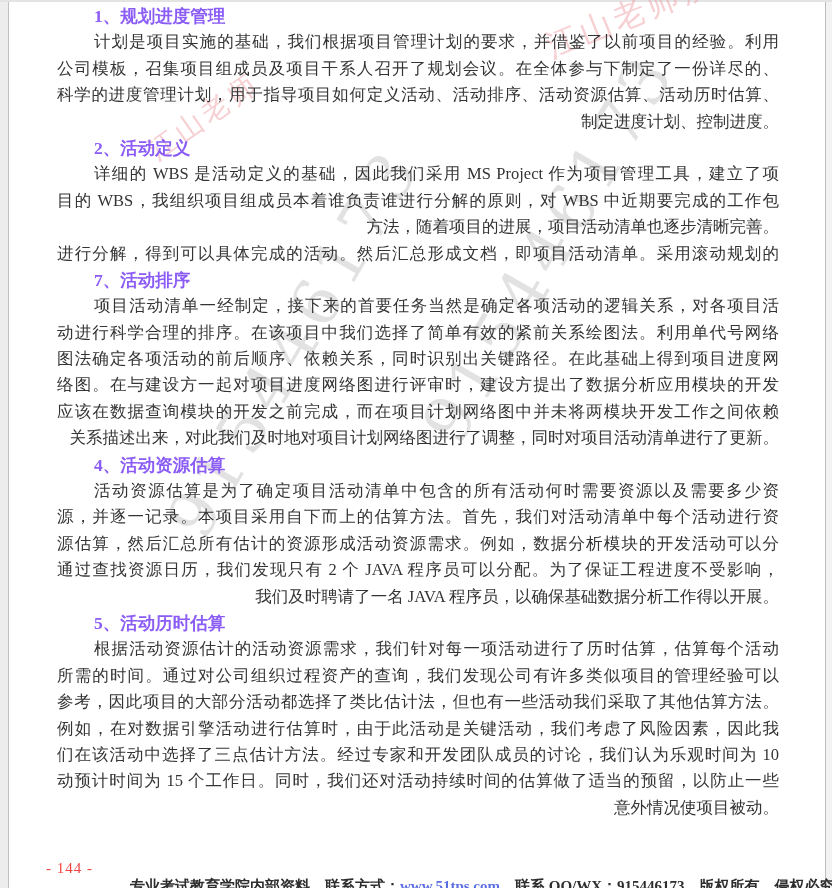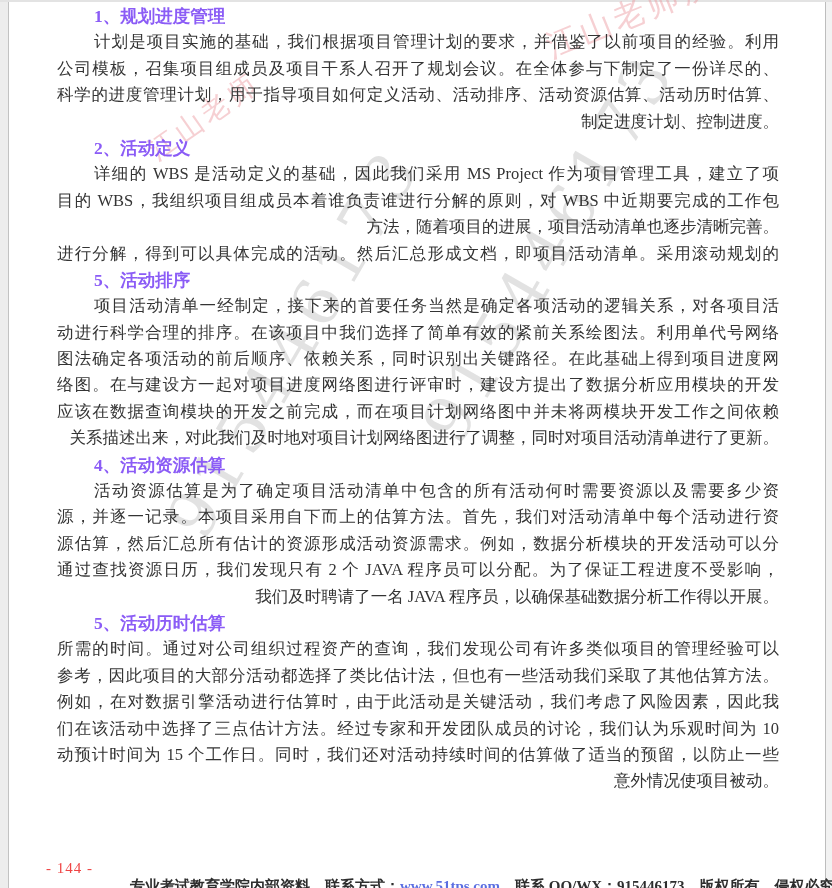--- a/index.html
+++ b/index.html
@@ -79,36 +79,37 @@
     <div class="ln j">公司模板，召集项目组成员及项目干系人召开了规划会议。在全体参与下制定了一份详尽的、</div>
     <div class="ln j">科学的进度管理计划，用于指导项目如何定义活动、活动排序、活动资源估算、活动历时估算、</div>
     <div class="ln end">制定进度计划、控制进度。</div>
 
     <div class="h">2、活动定义</div>
     <div class="ln first j">详细的 WBS 是活动定义的基础，因此我们采用 MS Project 作为项目管理工具，建立了项</div>
     <div class="ln j">目的 WBS，我组织项目组成员本着谁负责谁进行分解的原则，对 WBS 中近期要完成的工作包</div>
     <div class="ln end">方法，随着项目的进展，项目活动清单也逐步清晰完善。</div>
     <div class="ln j">进行分解，得到可以具体完成的活动。然后汇总形成文档，即项目活动清单。采用滚动规划的</div>
 
-    <div class="h">5、活动排序</div>
+    <div class="h">7、活动排序</div>
     <div class="ln first j">项目活动清单一经制定，接下来的首要任务当然是确定各项活动的逻辑关系，对各项目活</div>
     <div class="ln j">动进行科学合理的排序。在该项目中我们选择了简单有效的紧前关系绘图法。利用单代号网络</div>
     <div class="ln j">图法确定各项活动的前后顺序、依赖关系，同时识别出关键路径。在此基础上得到项目进度网</div>
     <div class="ln j">络图。在与建设方一起对项目进度网络图进行评审时，建设方提出了数据分析应用模块的开发</div>
     <div class="ln j">应该在数据查询模块的开发之前完成，而在项目计划网络图中并未将两模块开发工作之间依赖</div>
     <div class="ln end">关系描述出来，对此我们及时地对项目计划网络图进行了调整，同时对项目活动清单进行了更新。</div>
 
     <div class="h">4、活动资源估算</div>
     <div class="ln first j">活动资源估算是为了确定项目活动清单中包含的所有活动何时需要资源以及需要多少资</div>
     <div class="ln j">源，并逐一记录。本项目采用自下而上的估算方法。首先，我们对活动清单中每个活动进行资</div>
     <div class="ln j">源估算，然后汇总所有估计的资源形成活动资源需求。例如，数据分析模块的开发活动可以分</div>
     <div class="ln j">通过查找资源日历，我们发现只有 2 个 JAVA 程序员可以分配。为了保证工程进度不受影响，</div>
     <div class="ln end">我们及时聘请了一名 JAVA 程序员，以确保基础数据分析工作得以开展。</div>
 
     <div class="h">5、活动历时估算</div>
+    <div class="ln first j">根据活动资源估计的活动资源需求，我们针对每一项活动进行了历时估算，估算每个活动</div>
     <div class="ln j">所需的时间。通过对公司组织过程资产的查询，我们发现公司有许多类似项目的管理经验可以</div>
     <div class="ln j">参考，因此项目的大部分活动都选择了类比估计法，但也有一些活动我们采取了其他估算方法。</div>
     <div class="ln j">例如，在对数据引擎活动进行估算时，由于此活动是关键活动，我们考虑了风险因素，因此我</div>
     <div class="ln j">们在该活动中选择了三点估计方法。经过专家和开发团队成员的讨论，我们认为乐观时间为 10</div>
     <div class="ln j">动预计时间为 15 个工作日。同时，我们还对活动持续时间的估算做了适当的预留，以防止一些</div>
     <div class="ln end">意外情况使项目被动。</div>
 
   </div>
 
   <div class="page-number">

